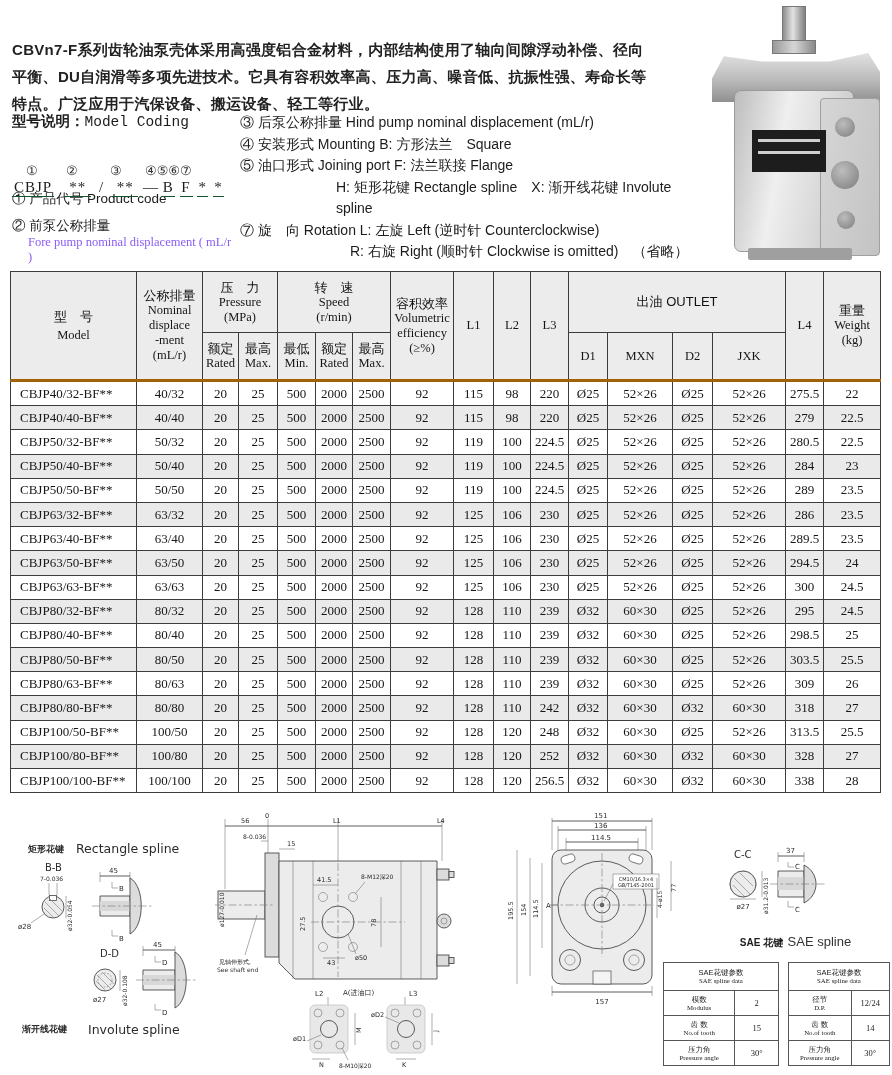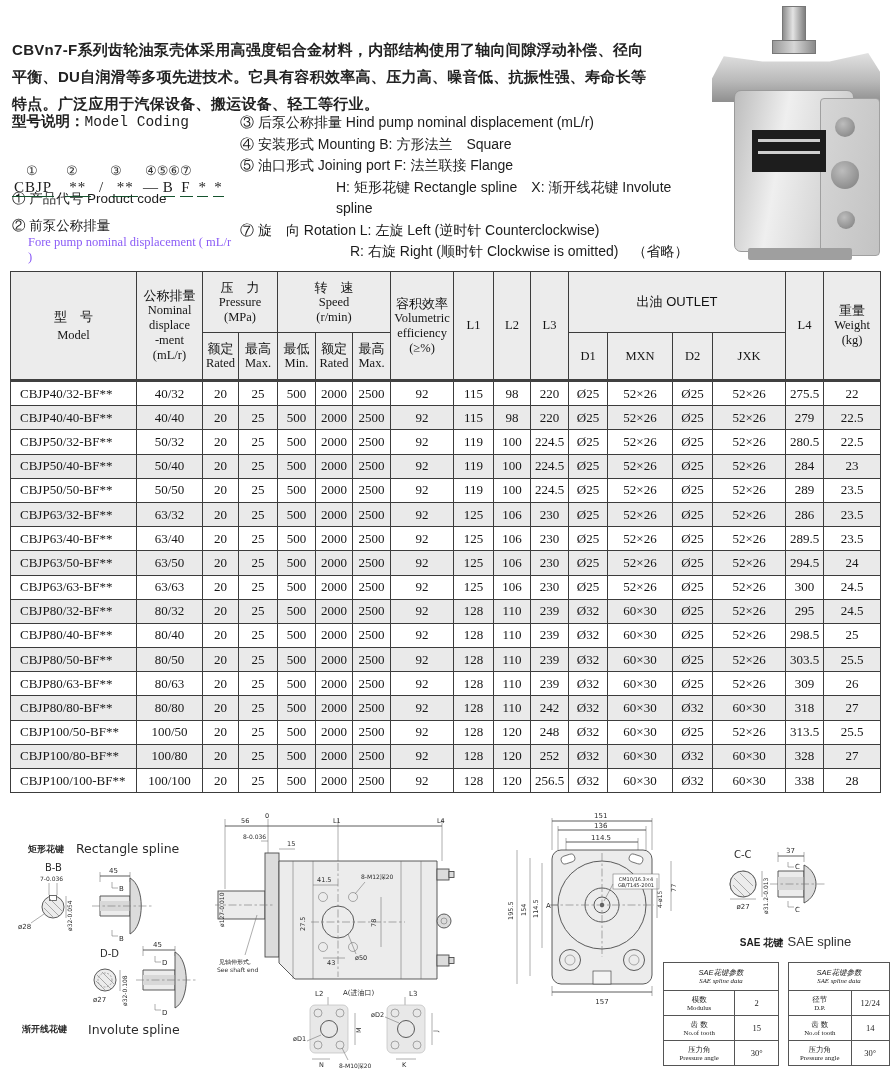--- a/index.html
+++ b/index.html
@@ -45,38 +45,38 @@
   .spec-table{position:absolute;left:10px;top:271px;width:870px;border-collapse:collapse;
               table-layout:fixed;font-family:"Liberation Serif",serif;color:#161616;}
   .spec-table th,.spec-table td{border:1px solid #3c3c3c;text-align:center;padding:0;overflow:hidden;}
   .spec-table thead th{background:#ececec;font-weight:400;font-size:12.5px;line-height:15px;}
   .spec-table thead .cn{font-family:"Liberation Sans",sans-serif;font-size:13px;color:#111;}
   .spec-table thead tr:first-child th{height:60px;}
   .spec-table thead tr:last-child th{height:46px;}
   .spec-table tbody td{height:23.2px;font-size:13px;}
   .spec-table tbody tr.shaded td{background:#eaeaea;}
   .spec-table tbody td.model-col{text-align:left;padding-left:9px;}
-  .spec-table tbody tr:first-child td{border-top:3px solid #404040;}
+  .spec-table tbody tr:first-child td{border-top:3px solid #a16207;}
   .gap4{margin-top:4px;}
   
   .draw{position:absolute;}
   .draw text{font-family:"DejaVu Sans",sans-serif;fill:#2b2b2b;}
   .draw .ln{stroke:#4a4a4a;stroke-width:.9;fill:none;}
   .draw .thin{stroke:#6a6a6a;stroke-width:.55;fill:none;}
   .draw .cl{stroke:#777;stroke-width:.6;fill:none;stroke-dasharray:8 2.5 2.5 2.5;}
   .draw .fillg{fill:#ececec;stroke:#4a4a4a;stroke-width:.9;}
   .draw .fillg2{fill:#dcdcdc;stroke:#4a4a4a;stroke-width:.9;}
   .draw .hat{stroke:#8a8a8a;stroke-width:.7;}
   
   .sae-label{position:absolute;left:703px;top:932px;width:185px;text-align:center;}
   .sae-label .cn{font-size:10px;font-weight:700;}
   .sae-label .en{font-size:13px;color:#333;}
   .sae-table{position:absolute;border-collapse:collapse;background:#fff;}
   .sae-table th,.sae-table td{border:1px solid #555;padding:0;text-align:center;}
-  .sae-table th{height:27px;font-weight:400;font-style:italic;}
+  .sae-table th{height:27px;font-weight:400;}
   .sae-table td{height:24px;}
   .sae-cn{display:block;font-size:7.5px;font-family:"Liberation Sans",sans-serif;line-height:9px;}
   .sae-en{display:block;font-size:6.8px;font-family:"Liberation Serif",serif;color:#222;line-height:8px;}
   .sae-v{font-size:8.5px;font-family:"Liberation Serif",serif;}
 </style>
 </head>
 <body>
 
 <div class="page">
 

